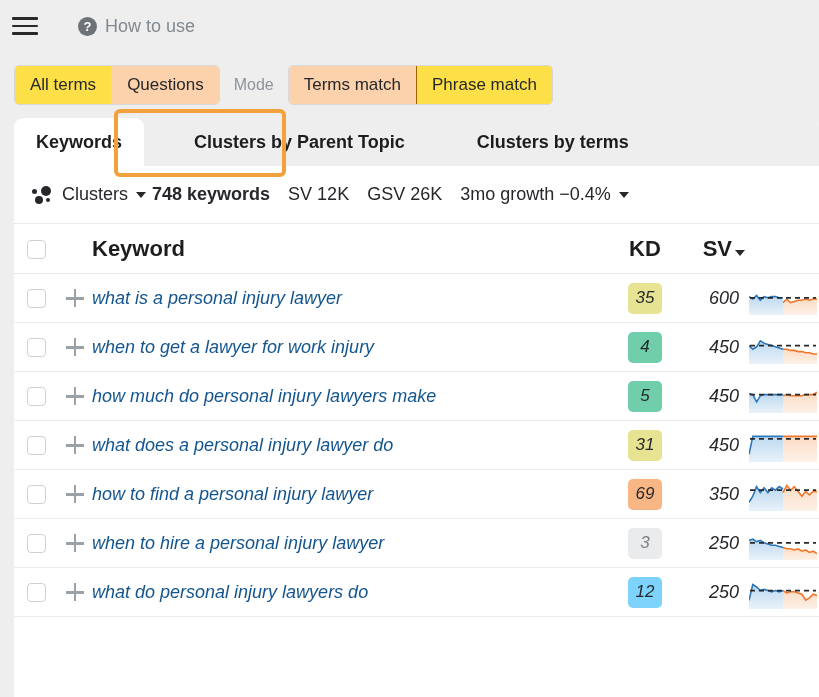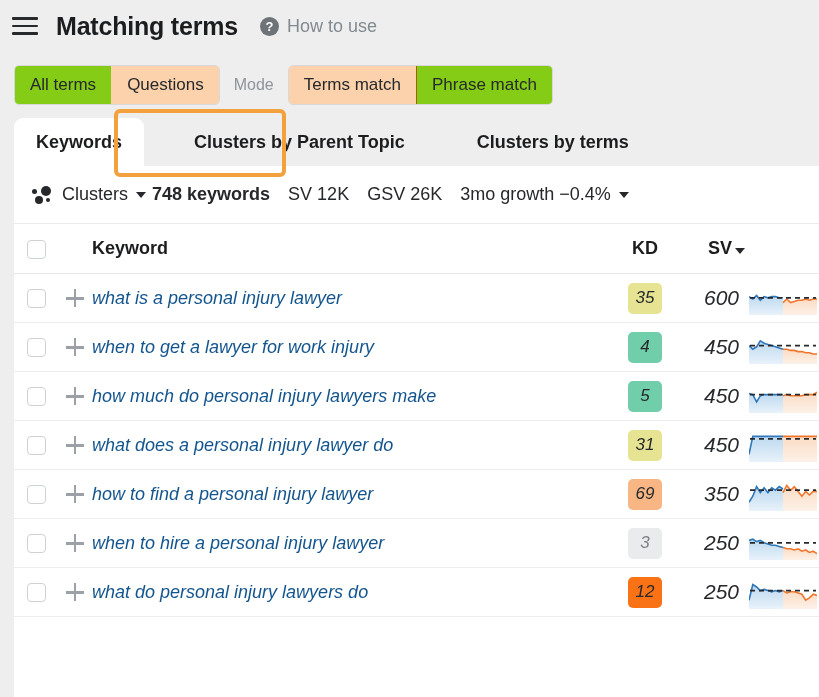--- a/index.html
+++ b/index.html
@@ -87,21 +87,21 @@
     overflow: hidden;
     background: #fbfbfb;
     height: 38px;
   }
   .seg .sgbtn {
     font-size: 17px;
     color: #26282b;
     padding: 0 15px;
     display: flex;
     align-items: center;
-    background: #84cc16;
+    background: #fde047;
     cursor: pointer;
     white-space: nowrap;
   }
   .seg .sgbtn + .sgbtn { border-left: 1px solid #a16207; }
   .seg .sgbtn.active { background: #fbd2ab; border-left-color: #fbd2ab; }
   .mode-label {
     font-size: 16px;
     color: #8d949b;
     margin: 0 14px;
     white-space: nowrap;
@@ -194,21 +194,21 @@
   th, td { padding: 0; }
   .col-cb   { width: 44px; }
   .col-plus { width: 34px; }
   .col-kw   { width: auto; }
   .col-kd   { width: 76px; }
   .col-sv   { width: 62px; }
   .col-sp   { width: 74px; }
 
   thead th {
     height: 49px;
-    font-size: 18px;
+    font-size: 22px;
     font-weight: bold;
     color: #1c1d1f;
     border-bottom: 1px solid #e6e7e8;
     vertical-align: middle;
     text-align: left;
   }
   thead th.c { text-align: center; }
   thead th.sv-h { text-align: right; }
 
   .cbox {
@@ -246,34 +246,33 @@
   .td-c { text-align: center; }
   .kd-badge {
     display: inline-block;
     min-width: 34px;
     padding: 5px 0 6px;
     border-radius: 5px;
     font-size: 17px;
     color: #26282b;
     text-align: center;
   }
-  .sv-val { font-size: 21px; color: #26282b; text-align: right; padding-right: 6px; }
+  .sv-val { font-size: 18px; color: #26282b; text-align: right; padding-right: 6px; }
   .spark { padding-left: 4px; }
   svg.sl { display: block; }
 </style>
 </head>
 <body>
 
 <div class="topbar">
   <div class="hamburger">
     <i></i>
       <i></i>
       <i></i>
   </div>
-  <div class="page-title">Matching terms</div>
   <div class="howto">
     <div class="q-icon">?</div>
     <div class="howto-label">How to use</div>
   </div>
 </div>
 
 <div class="filterrow">
   <div class="seg">
     <div class="sgbtn">All terms</div>
     <div class="sgbtn active">Questions</div>
@@ -491,21 +490,21 @@
               <polyline points="0.0,14.4 3.8,13.2 7.6,15.6 11.3,14.4 15.1,16.8 18.9,18.0 22.7,19.2 26.4,19.2 30.2,20.4 34.0,21.6" fill="none" stroke="#2e77bb" stroke-width="1.6"></polyline>
               <polyline points="34.0,21.6 37.8,22.8 41.6,22.8 45.3,24.0 49.1,22.8 52.9,25.2 56.7,24.0 60.4,26.4 64.2,25.2 68.0,27.6" fill="none" stroke="#f0762b" stroke-width="1.6"></polyline>
               <line x1="1" y1="16.8" x2="67" y2="16.8" stroke="#26282b" stroke-width="1.8" stroke-dasharray="5 4"></line>
             </svg>
           </td>
         </tr>
         <tr>
           <td class="td-c"><span class="cbox"></span></td>
           <td class="td-c"><span class="plus"></span></td>
           <td><a class="kw-link">what do personal injury lawyers do</a></td>
-          <td class="td-c"><span class="kd-badge" style="background: #f97316;">12</span></td>
+          <td class="td-c"><span class="kd-badge" style="background: #7dd3fc;">12</span></td>
           <td class="sv-val">250</td>
           <td class="spark">
             <svg class="sl" width="68" height="34" viewBox="0 0 68 34">
               <defs>
                 <linearGradient id="gb7" x1="0" y1="0" x2="0" y2="1">
                   <stop offset="0" stop-color="#bcd9f0"></stop>
                   <stop offset="1" stop-color="#e9f2fa"></stop>
                 </linearGradient>
                 <linearGradient id="go7" x1="0" y1="0" x2="0" y2="1">
                   <stop offset="0" stop-color="#fbdcc4"></stop>

